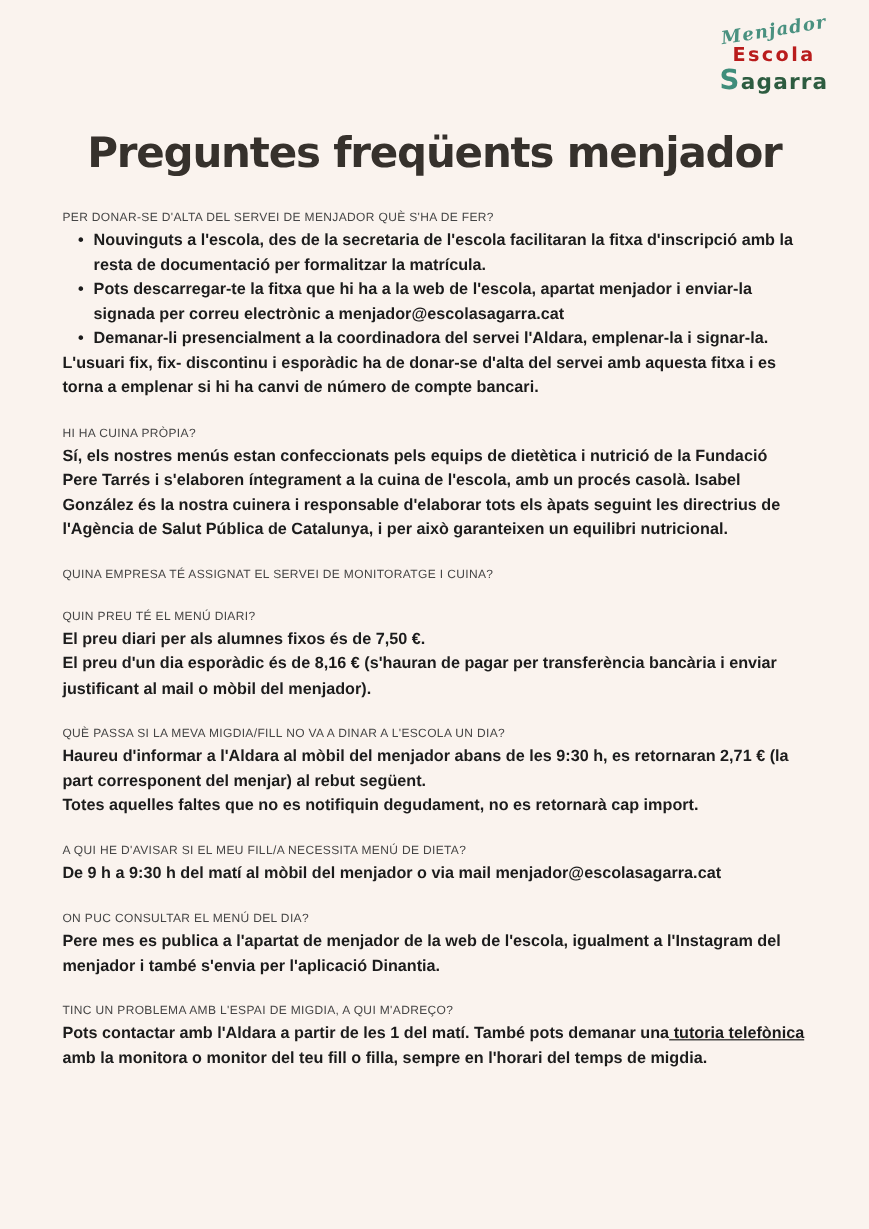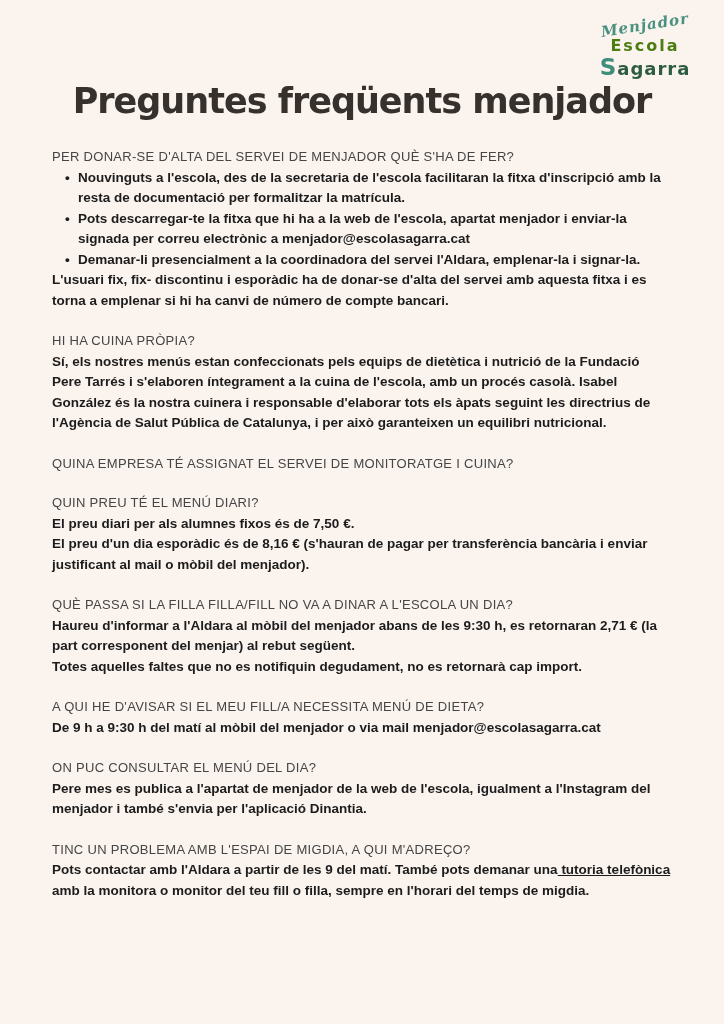--- a/index.html
+++ b/index.html
@@ -34,54 +34,54 @@
     color: #4a9180;
     font-size: 15px;
     letter-spacing: 1px;
     transform: rotate(-9deg);
     margin-bottom: 5px;
   }
   .logo-escola {
     display: block;
     font-family: "DejaVu Sans", sans-serif;
     font-weight: bold;
-    color: #4d7c0f;
+    color: #b91c1c;
     font-size: 16px;
     letter-spacing: 2px;
   }
   .logo-sagarra {
     display: block;
     font-family: "DejaVu Sans", sans-serif;
     font-weight: bold;
     color: #2d5c40;
     font-size: 18px;
     letter-spacing: 1px;
     margin-top: 2px;
   }
   .logo-s-initial {
     color: #3f8d7b;
     font-size: 23px;
   }
   
   .title {
-    padding-top: 81px;
+    padding-top: 108px;
     text-align: center;
     font-family: "DejaVu Sans", sans-serif;
     font-weight: bold;
     font-size: 35px;
     letter-spacing: -1px;
     color: #36312c;
   }
   
   .content {
     margin: 26px 52px 0 52px;
   }
   .faq { margin-bottom: 20px; }
   .question {
-    font-size: 13px;
+    font-size: 10px;
     font-weight: normal;
     color: #454545;
     letter-spacing: 0.3px;
     line-height: 1.5;
     margin-bottom: 1px;
   }
   .answer, .bullet {
     font-size: 13.5px;
     font-weight: bold;
     color: #1c1c1c;
@@ -129,31 +129,31 @@
       </section>
       <section class="faq">
         <h2 class="question">QUINA EMPRESA TÉ  ASSIGNAT EL SERVEI DE MONITORATGE I CUINA?</h2>
       </section>
       <section class="faq">
         <h2 class="question">QUIN PREU TÉ EL MENÚ DIARI?</h2>
         <p class="answer">El preu diari per als alumnes fixos és de 7,50 €.</p>
         <p class="answer">El preu d'un dia esporàdic és de 8,16 € (s'hauran de pagar per transferència bancària i enviar justificant al mail o mòbil del menjador).</p>
       </section>
       <section class="faq">
-        <h2 class="question">QUÈ PASSA SI LA FILLA FILLA/FILL NO VA A DINAR A L'ESCOLA UN DIA?</h2>
+        <h2 class="question">QUÈ PASSA SI LA MEVA MIGDIA/FILL NO VA A DINAR A L'ESCOLA UN DIA?</h2>
         <p class="answer">Haureu d'informar a l'Aldara al mòbil del menjador abans de les 9:30 h, es retornaran 2,71 € (la part corresponent del menjar) al rebut següent.</p>
         <p class="answer">Totes aquelles faltes que no es notifiquin degudament, no es retornarà cap import.</p>
       </section>
       <section class="faq">
         <h2 class="question">A QUI HE D'AVISAR SI EL MEU FILL/A NECESSITA MENÚ DE DIETA?</h2>
         <p class="answer">De 9 h a 9:30 h del matí al mòbil del menjador o via mail menjador@escolasagarra.cat</p>
       </section>
       <section class="faq">
         <h2 class="question">ON PUC CONSULTAR EL MENÚ DEL DIA?</h2>
         <p class="answer">Pere mes es publica a l'apartat de menjador de la web de l'escola, igualment a l'Instagram del menjador i també s'envia per l'aplicació Dinantia.</p>
       </section>
       <section class="faq">
         <h2 class="question">TINC UN PROBLEMA AMB L'ESPAI DE MIGDIA, A QUI M'ADREÇO?</h2>
-        <p class="answer"><span>Pots contactar amb l'Aldara a partir de les 9 del matí. També pots demanar una</span><span class="underline-link"> tutoria telefònica </span><span>amb la monitora o monitor del teu fill o filla, sempre en l'horari del temps de migdia.</span></p>
+        <p class="answer"><span>Pots contactar amb l'Aldara a partir de les 1 del matí. També pots demanar una</span><span class="underline-link"> tutoria telefònica </span><span>amb la monitora o monitor del teu fill o filla, sempre en l'horari del temps de migdia.</span></p>
       </section>
     </main>
 
 </div>
 
 </body></html>

